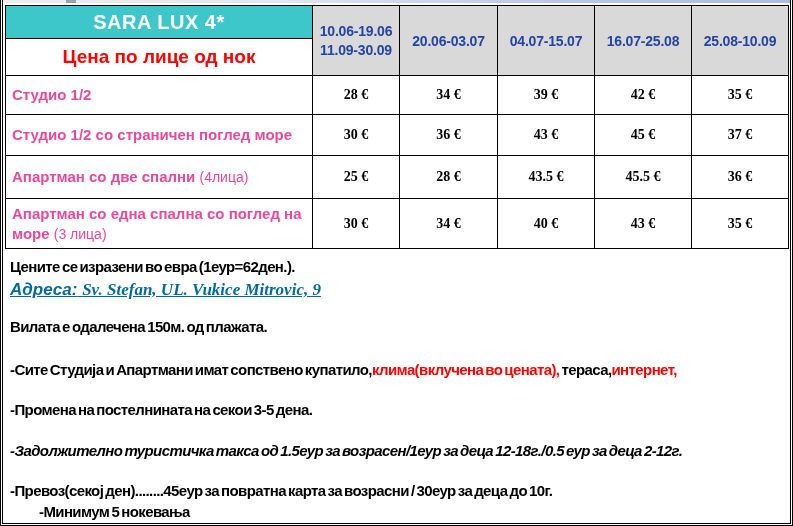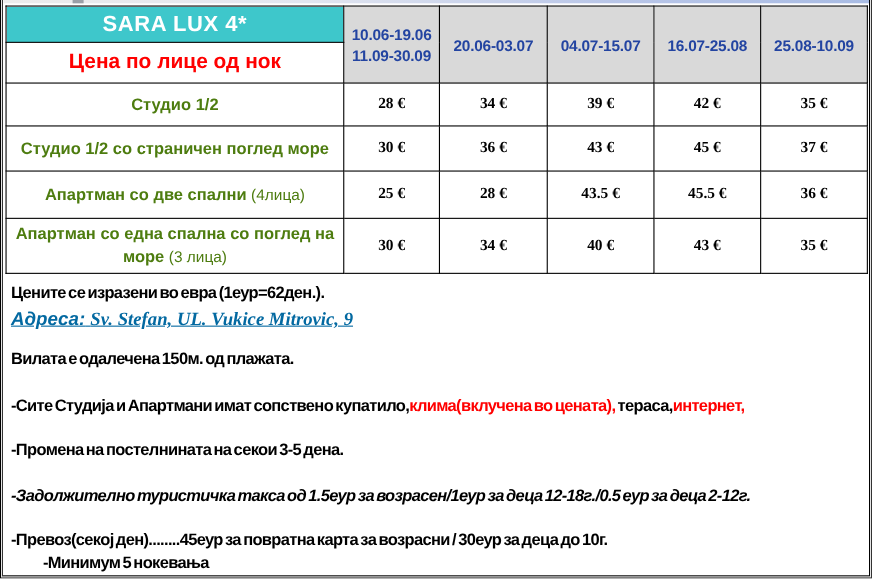--- a/index.html
+++ b/index.html
@@ -12,22 +12,22 @@
 
   table.price-table { border-collapse:collapse; table-layout:fixed; margin:2px 0 0 2px; }
   td { border:1px solid #000; overflow:hidden; }
 
   td.brand { background:#3ec7cb; color:#ffffff; text-align:center; vertical-align:middle;
              font-size:20px; font-weight:bold; letter-spacing:0.5px; }
   td.ptitle { color:#ff0000; text-align:center; vertical-align:middle; font-size:19px; font-weight:bold; }
   td.date { background:#d9d9d9; color:#2344a1; font-weight:bold; font-size:14px;
             text-align:center; vertical-align:middle; letter-spacing:-0.2px; }
   td.date .dl { display:block; line-height:19px; }
-  td.lbl { padding:2px 6px; color:#4d7c0f; font-weight:bold; font-size:15px;
-           vertical-align:middle; line-height:20px;text-align:center; }
+  td.lbl { padding:2px 6px; color:#ec4899; font-weight:bold; font-size:15px;
+           vertical-align:middle; line-height:20px; }
   td.lbl .note { font-weight:normal; font-size:14px; }
   td.price { text-align:center; vertical-align:middle; font-family:"Liberation Serif",serif;
              font-weight:bold; font-size:14px; color:#000; }
 
   .footer { padding:8px 6px 0 7px; font-weight:bold; font-size:15px; color:#000;
             letter-spacing:-0.6px; word-spacing:-1.5px; }
   .footer p { margin:0; line-height:19px; white-space:nowrap; }
   .footer .red { color:#ff0000; }
   p.addr { color:#0369a1; font-style:italic; text-decoration:underline;
            font-size:17px; letter-spacing:0; word-spacing:0; line-height:21px; margin-top:3px; }

